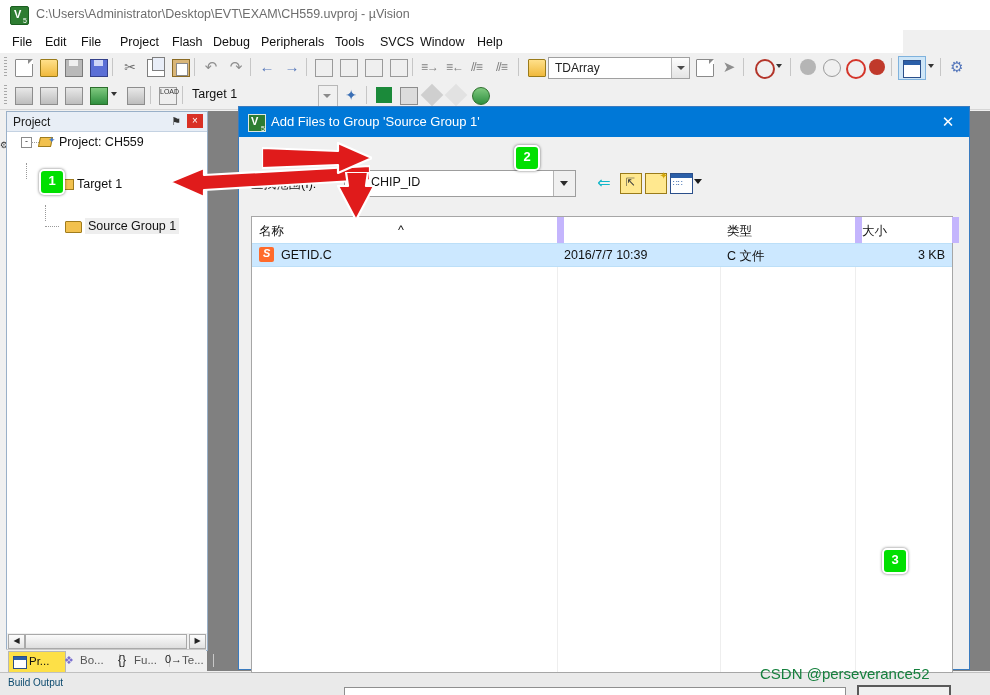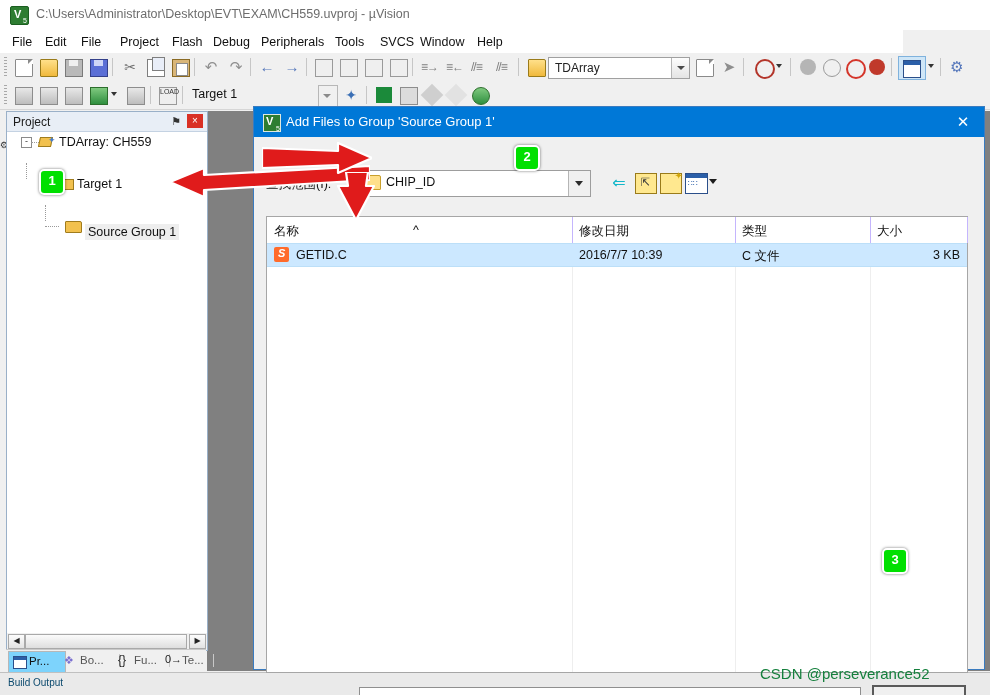--- a/index.html
+++ b/index.html
@@ -86,34 +86,34 @@
   .dotline.h{border-left:none;border-top:1px dotted #9a9a9a;}
 
   .hscroll{position:absolute;left:6px;bottom:44px;width:200px;height:17px;background:#f0f0f0;border:1px solid #9ab0c8;border-top:none;}
   .hscroll .sb{position:absolute;top:1px;width:15px;height:13px;background:linear-gradient(#fcfcfc,#e2e2e2);
      border:1px solid #a9a9a9;font-size:8px;text-align:center;line-height:12px;color:#222;}
   .hscroll .thumb{position:absolute;left:18px;top:1px;width:160px;height:13px;
      background:linear-gradient(#fbfbfb,#dedede);border:1px solid #a9a9a9;}
 
   .tabstrip{position:absolute;left:6px;bottom:24px;width:200px;height:21px;background:#f0f0f0;border-top:1px solid #c9c9c9;}
   .ptab{position:absolute;top:1px;height:19px;font-size:11.5px;color:#555;padding:3px 3px 0 3px;white-space:nowrap;}
-  .ptab.active{background:#7dd3fc;border:1px solid #b7b7b7;border-bottom:none;color:#111;}
+  .ptab.active{background:#fde047;border:1px solid #b7b7b7;border-bottom:none;color:#111;}
   .ptab .tsep{position:absolute;right:0;top:3px;width:1px;height:13px;background:#c8c8c8;}
 
   
   .workarea{position:absolute;left:207px;top:111px;right:0;bottom:24px;background:#808080;}
   .editorwhite{position:absolute;left:207px;top:111px;width:28px;bottom:24px;background:#fff;border-right:1px solid #b5b5b5;}
 
   
   .buildbar{position:absolute;left:0;bottom:0;width:990px;height:22px;background:#eaeaea;border-top:1px solid #c0c0c0;}
   .buildbar .blabel{position:absolute;left:8px;top:4px;font-size:10px;color:#0c4a6e;}
 
   
   .dialog{position:absolute;left:238px;top:106px;width:730px;height:562px;background:#f0f0f0;
-     border:1px solid #3a7bbf;box-shadow:0 0 0 0 rgba(0,0,0,0);margin-left:15px;}
+     border:1px solid #3a7bbf;box-shadow:0 0 0 0 rgba(0,0,0,0);}
   .dlg-title{position:absolute;left:0;top:0;right:0;height:30px;background:#0078d7;}
   .dlg-title .dicon{position:absolute;left:9px;top:7px;width:16px;height:16px;background:#2e7d32;border:1px solid #dfe8df;}
   .dlg-title .dicon::after{content:"V";position:absolute;left:2px;top:0;color:#fff;font-size:11px;font-weight:bold;}
   .dlg-title .dicon::before{content:"5";position:absolute;right:0;bottom:-1px;color:#fff;font-size:7px;}
   .dlg-title .dtext{position:absolute;left:32px;top:7px;font-size:13px;color:#fff;white-space:nowrap;}
   .dlg-title .dclose{position:absolute;right:0;top:0;width:42px;height:30px;color:#fff;font-size:15px;
      text-align:center;line-height:30px;}
   .dlg-body{position:absolute;left:0;top:30px;right:0;bottom:0;background:#f0f0f0;}
 
   .lbl{position:absolute;font-size:12.5px;color:#111;white-space:nowrap;}
@@ -126,21 +126,21 @@
       border-left:4.5px solid transparent;border-right:4.5px solid transparent;border-top:5px solid #2b2b2b;}
 
   .navbtn{position:absolute;top:36px;width:20px;height:19px;}
   .upfolder{background:#ffe88f;border:1px solid #9a7b1a;}
   .newfolder{background:#ffe88f;border:1px solid #9a7b1a;}
   .viewsico{background:#fff;border:1px solid #2b4f8a;}
   .viewsico .bar{position:absolute;left:0;right:0;top:0;height:4px;background:#2b5fa8;}
 
   .filepane{position:absolute;left:12px;top:79px;width:700px;height:455px;background:#fff;border:1px solid #a6a6a6;}
   .colhdr{position:absolute;left:0;top:0;right:0;height:26px;background:#fff;border-bottom:1px solid #dcdcdc;}
-  .colhdr .ch{position:absolute;top:0;height:26px;border-right:1px solid #c4b5fd;}
+  .colhdr .ch{position:absolute;top:0;height:26px;border-right:7px solid #c4b5fd;}
   .colhdr .ch span{position:absolute;left:7px;top:6px;font-size:12.5px;color:#111;}
   .sortmark{position:absolute;top:1px;font-size:11px;color:#7d7d7d;}
   .vgrid{position:absolute;top:26px;bottom:0;width:1px;background:#eeeeee;}
 
   .frow{position:absolute;left:0;top:26px;right:0;height:22px;background:#cce8ff;border-top:1px solid #bcdff8;border-bottom:1px solid #bcdff8;}
   .frow .ficon{position:absolute;left:7px;top:3px;width:15px;height:15px;background:#ff6b2c;border-radius:2px;}
   .frow .ficon::after{content:"S";position:absolute;left:4px;top:0px;color:#fff;font-size:11px;font-weight:bold;font-style:italic;}
   .frow .cell{position:absolute;top:4px;font-size:12.5px;color:#111;white-space:nowrap;}
   .frow .cell.right{text-align:right;}
 
@@ -357,41 +357,41 @@
 
     <div class="tree">
 
       <div class="trow" style="top:0">
         <span class="exp" style="left:14px;top:5px">-</span>
         <span class="dotline h" style="left:24px;top:10px;width:8px"></span>
         <span class="tic" style="left:32px;top:3px">
           <span style="position:absolute;left:0;top:2px;width:11px;height:8px;background:#f2c14e;border:1px solid #a07c1d;transform:skewX(-12deg);"></span>
           <span style="position:absolute;left:9px;top:0;color:#4a7ec8;font-size:9px;">✦</span>
         </span>
-        <span class="tlabel" style="left:52px;top:3px">TDArray: CH559</span>
+        <span class="tlabel" style="left:52px;top:3px">Project: CH559</span>
       </div>
 
       <div class="trow" style="top:21px">
         <span class="dotline" style="left:19px;top:-11px;height:16px"></span>
         <span class="exp" style="left:33px;top:5px">-</span>
         <span class="dotline h" style="left:43px;top:10px;width:8px"></span>
         <span class="tic" style="left:51px;top:3px">
           <span style="position:absolute;left:0;top:2px;width:14px;height:9px;background:#f2c14e;border:1px solid #a07c1d;"></span>
           <span style="position:absolute;left:-1px;top:1px;color:#333;font-size:8px;">⚒</span>
         </span>
         <span class="tlabel" style="left:70px;top:3px">Target 1</span>
       </div>
 
       <div class="trow" style="top:42px">
         <span class="dotline" style="left:38px;top:-11px;height:16px"></span>
         <span class="dotline h" style="left:38px;top:10px;width:14px"></span>
         <span class="tic" style="left:58px;top:3px">
           <span style="position:absolute;left:0;top:2px;width:15px;height:10px;background:#f2c14e;border:1px solid #a07c1d;border-radius:1px 2px 1px 1px;"></span>
         </span>
-        <span class="tlabel sel" style="left:78px;top:8px">Source Group 1</span>
+        <span class="tlabel sel" style="left:78px;top:2px">Source Group 1</span>
       </div>
     </div>
   </div>
 
   <div class="hscroll">
     <div class="sb" style="left:1px">◀</div>
     <div class="thumb"></div>
     <div class="sb" style="right:1px">▶</div>
   </div>
 
@@ -456,23 +456,20 @@
         <span style="position:absolute;left:2px;top:6px;color:#2b5fa8;font-size:8px;line-height:8px;">∷∷</span>
       </span>
       <span style="position:absolute;left:455px;top:42px;width:0;height:0;border-left:4.5px solid transparent;border-right:4.5px solid transparent;border-top:5px solid #1c1c1c;"></span>
 
       <div class="filepane">
 
         <div class="colhdr">
           <div class="ch" style="left:0;width:305px">
             <span>名称</span>
             <span class="sortmark" style="left:146px">^</span>
-          </div>
-          <div class="ch" style="left:305px;width:163px">
-            <span>修改日期</span>
           </div>
           <div class="ch" style="left:468px;width:135px">
             <span>类型</span>
           </div>
           <div class="ch" style="left:603px;width:97px">
             <span>大小</span>
           </div>
         </div>
 
         <div class="vgrid" style="left:305px"></div>

